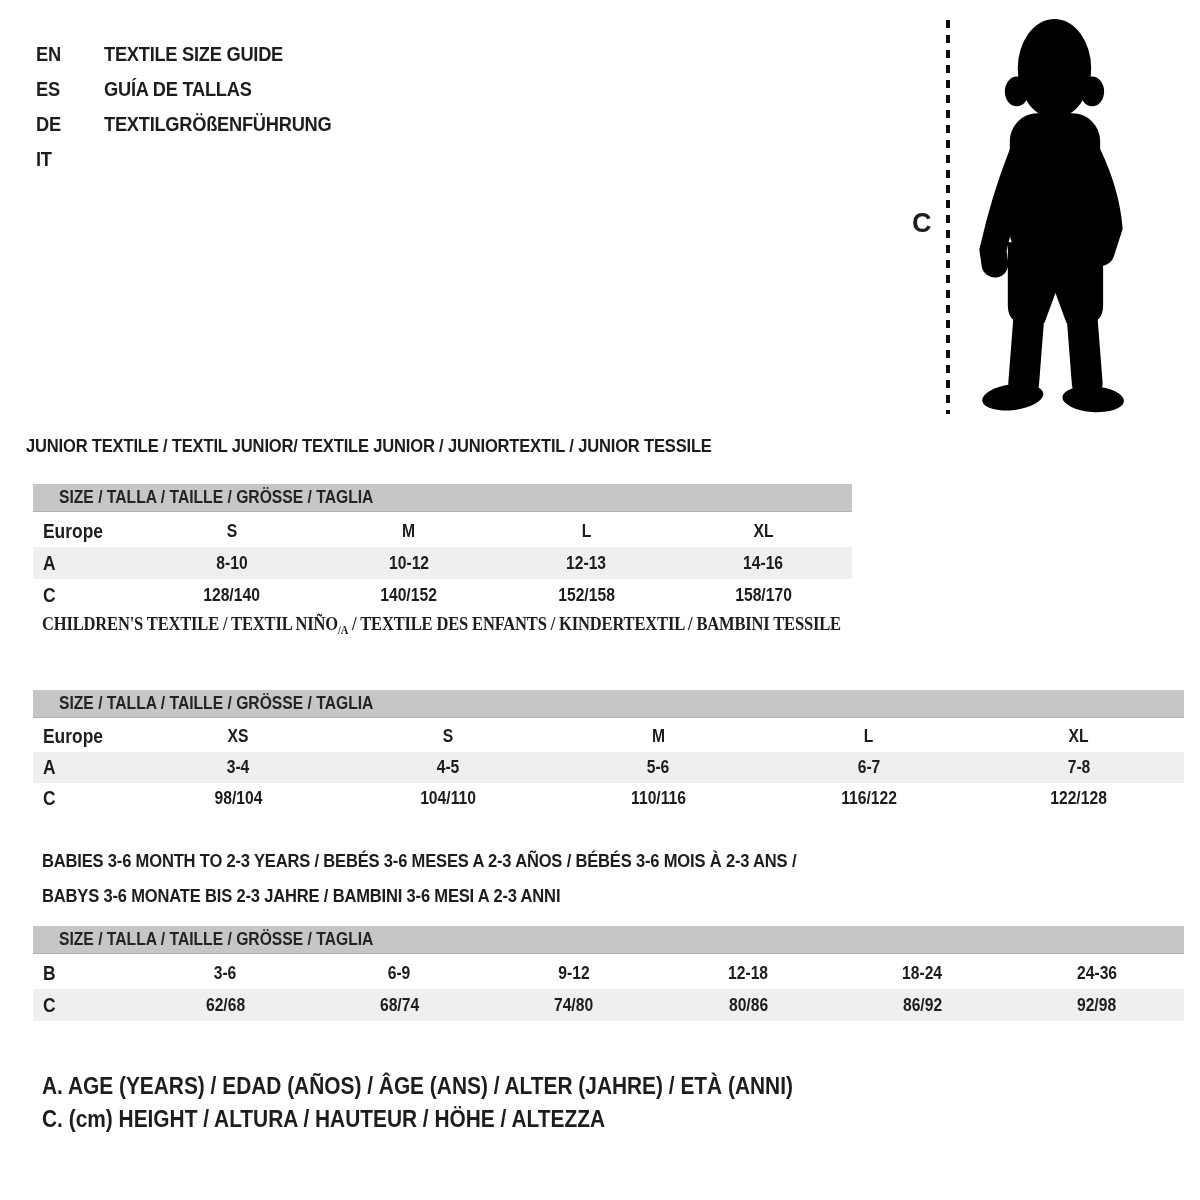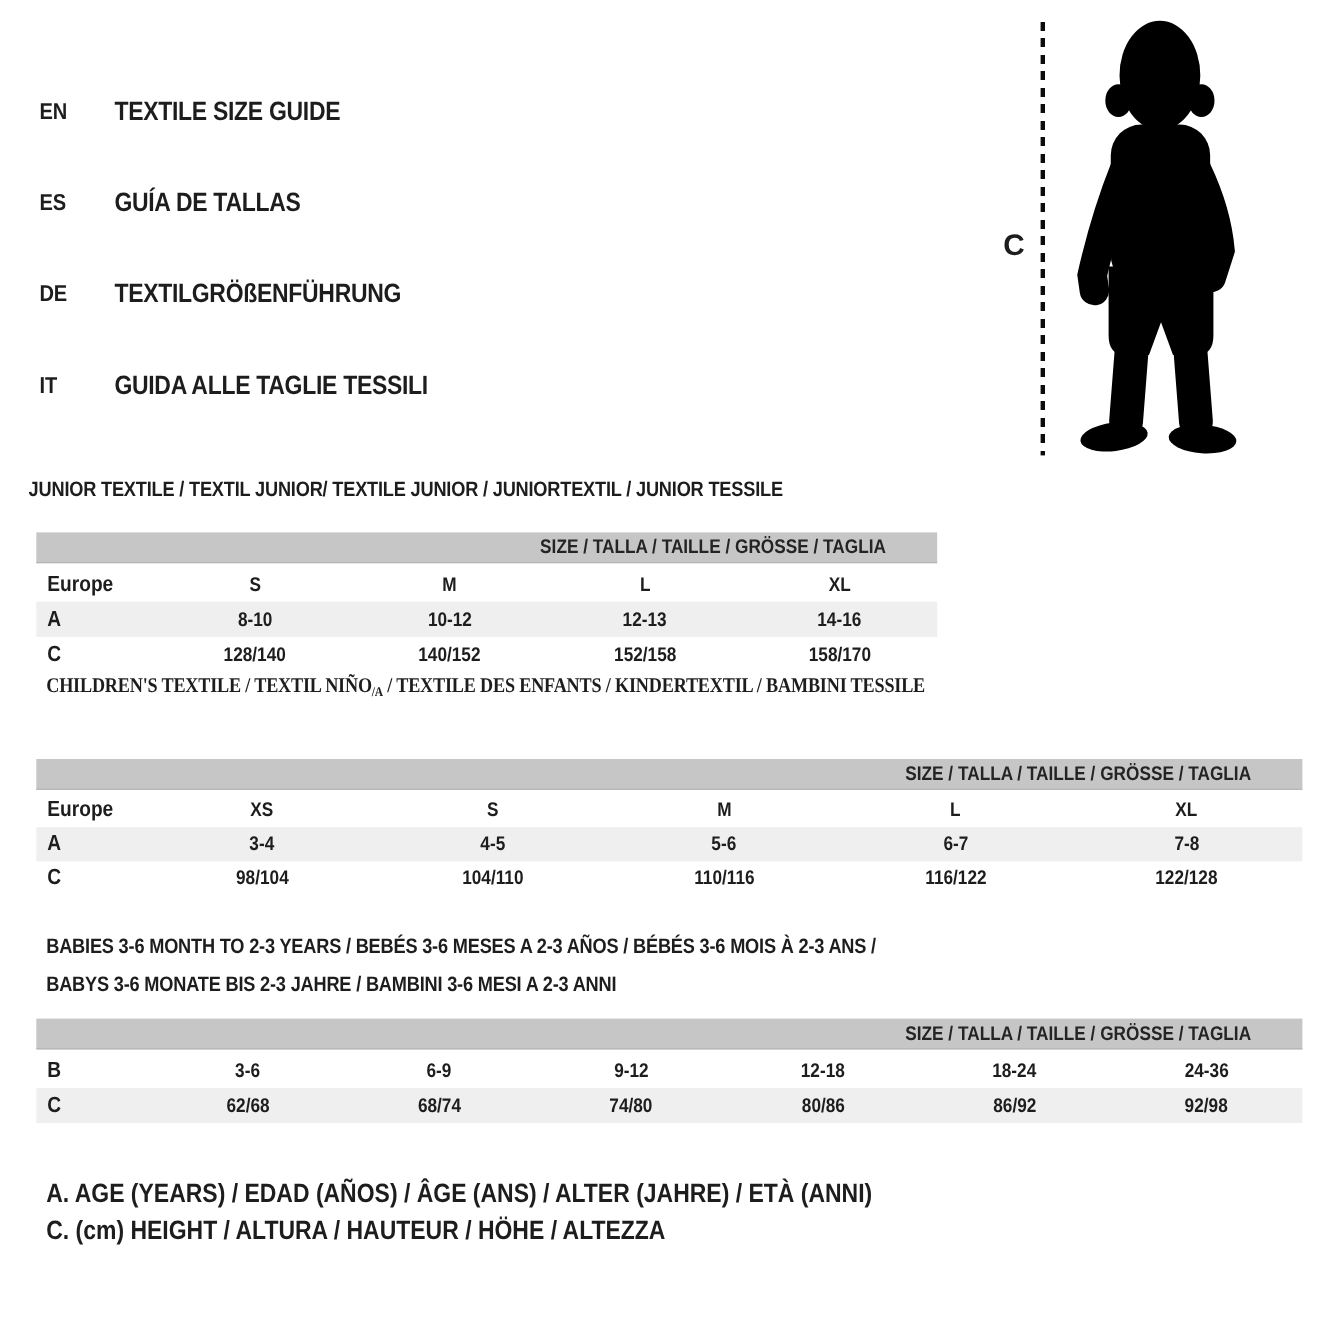--- a/index.html
+++ b/index.html
@@ -19,43 +19,42 @@
     background: #ffffff;
   }
   .abs { position: absolute; }
 
   
   .cx  { display: inline-block; transform: scaleX(0.87); transform-origin: 0 50%; white-space: nowrap; }
   .cxc { display: inline-block; transform: scaleX(0.87); transform-origin: 50% 50%; white-space: nowrap; }
 
   
   .lang-block { left: 36px; top: 36px; }
-  .lang-row { display: flex; height: 35px; align-items: center; margin-top: 48px; }
+  .lang-row { display: flex; height: 35px; align-items: center; }
   .lang-code  { width: 68px; font-size: 21px; font-weight: bold; letter-spacing: -0.3px; }
-  .lang-label { font-size: 24px; font-weight: bold; letter-spacing: -0.3px; }
+  .lang-label { font-size: 21px; font-weight: bold; letter-spacing: -0.3px; }
 
   
   .height-line {
     left: 946px; top: 20px; width: 4px; height: 394px;
     background-image: repeating-linear-gradient(to bottom, #0b0b0b 0 8px, transparent 8px 15px);
   }
   .height-label { left: 912px; top: 208px; font-size: 27px; font-weight: bold; }
 
   
   .sec-title { font-size: 19px; font-weight: bold; letter-spacing: -0.2px; }
   .sub-a { font-size: 12px; vertical-align: -4px; font-weight: bold; }
 
   
   .tbl { position: absolute; }
   .tbl-header {
     height: 28px; background: #c6c6c6; display: flex; align-items: center;
     padding-left: 26px; box-sizing: border-box; margin-bottom: 3px;
     font-size: 18px; font-weight: bold; color: #242424;
     border-bottom: 1px solid #b2b2b2;
-    justify-content: flex-end;
   }
   .trow { display: grid; height: 32px; align-items: center; }
   .cols4 { grid-template-columns: 110px repeat(4, 1fr); }
   .cols5 { grid-template-columns: 100px repeat(5, 1fr); }
   .cols6 { grid-template-columns: 105px repeat(6, 1fr); }
   .shaded { background: #efefef; }
   .rlabel { padding-left: 10px; font-size: 20px; font-weight: bold; }
   .cell { text-align: center; font-size: 18px; font-weight: bold; }
 
   
@@ -74,21 +73,20 @@
     <div class="lang-row">
       <span class="lang-code"><span class="cx">ES</span></span>
       <span class="lang-label"><span class="cx">GUÍA DE TALLAS</span></span>
     </div>
     <div class="lang-row">
       <span class="lang-code"><span class="cx">DE</span></span>
       <span class="lang-label"><span class="cx">TEXTILGRÖßENFÜHRUNG</span></span>
     </div>
     <div class="lang-row">
       <span class="lang-code"><span class="cx">IT</span></span>
-      <span class="lang-label"><span class="cx">GUIDA ALLE TAGLIE TESSILI</span></span>
     </div>
   </div>
 
   <div class="abs height-line"></div>
   <div class="abs height-label">C</div>
 
   <svg class="abs" style="left:960px; top:14px;" width="180" height="402" viewBox="0 0 175 405" aria-hidden="true">
     <g fill="#000000">
       <ellipse cx="92" cy="55" rx="37" ry="50"></ellipse>
       <ellipse cx="54" cy="78" rx="12" ry="15"></ellipse>

